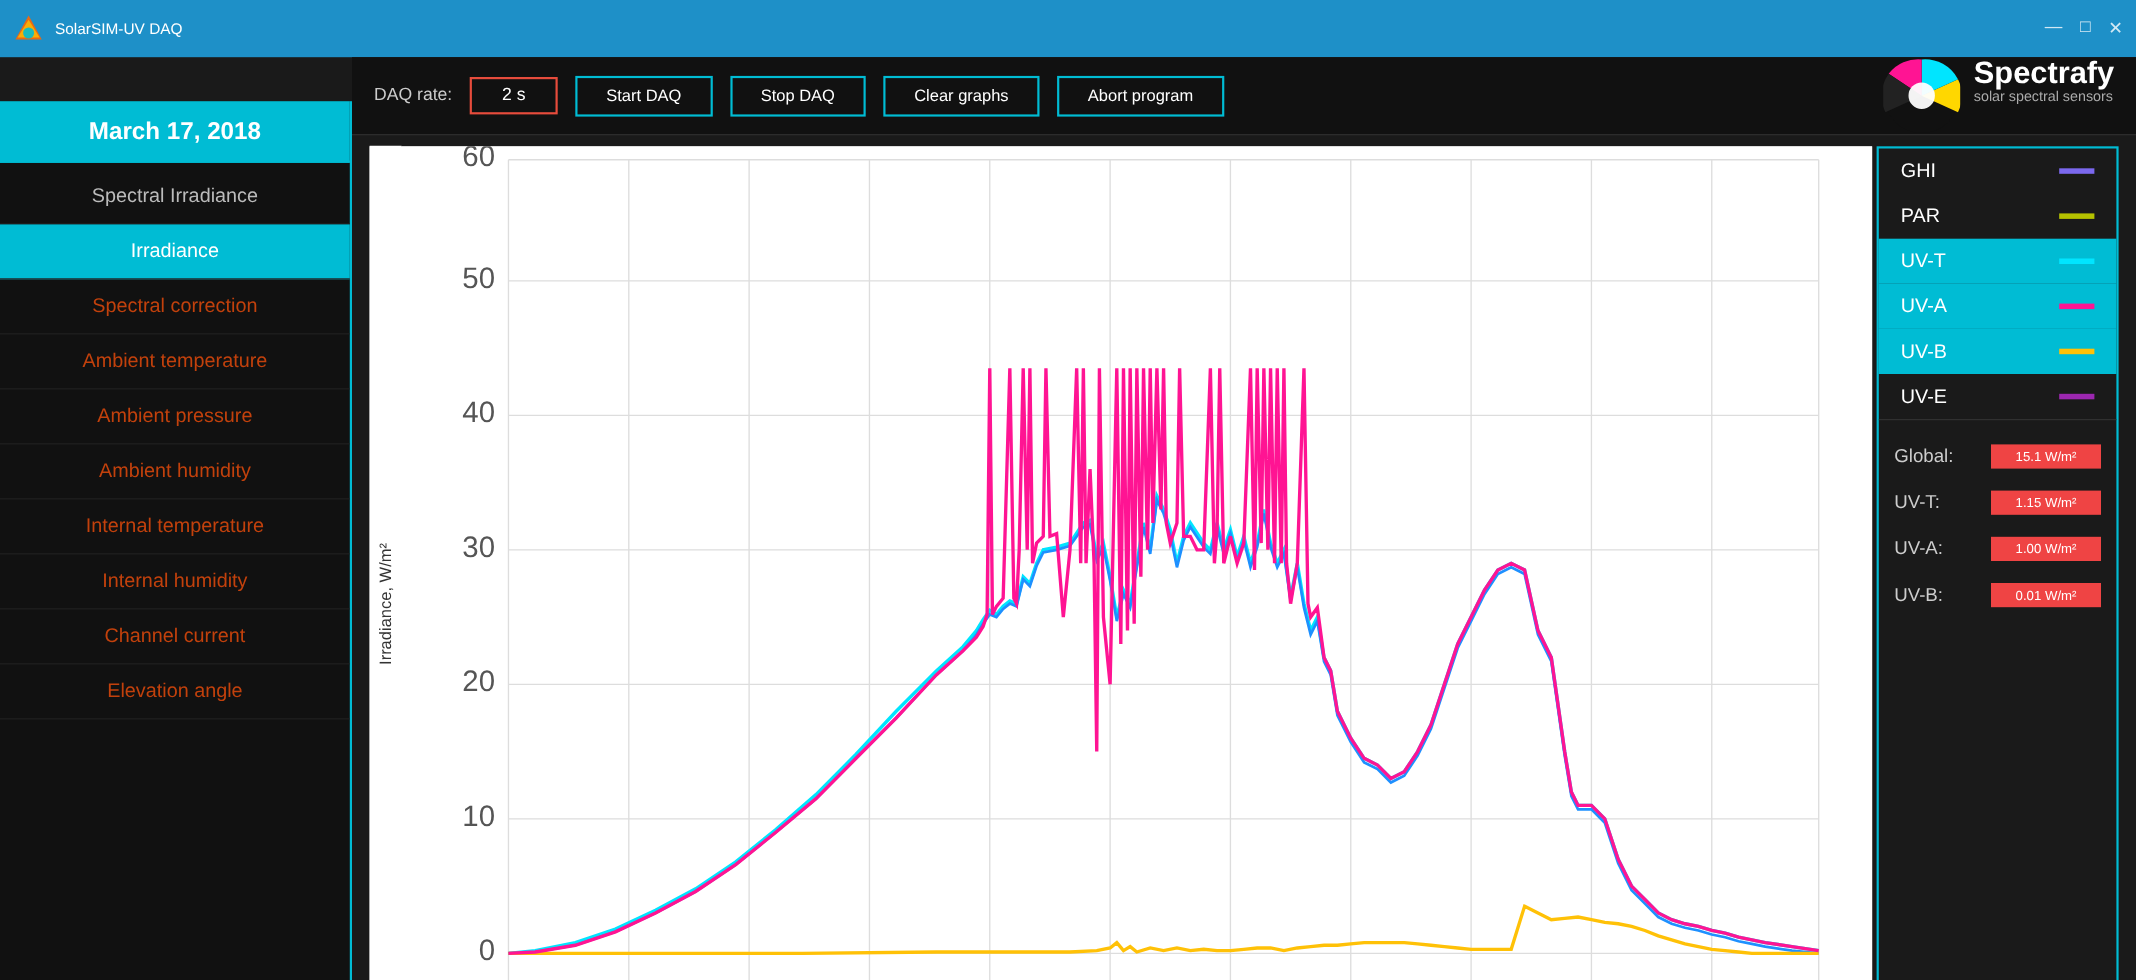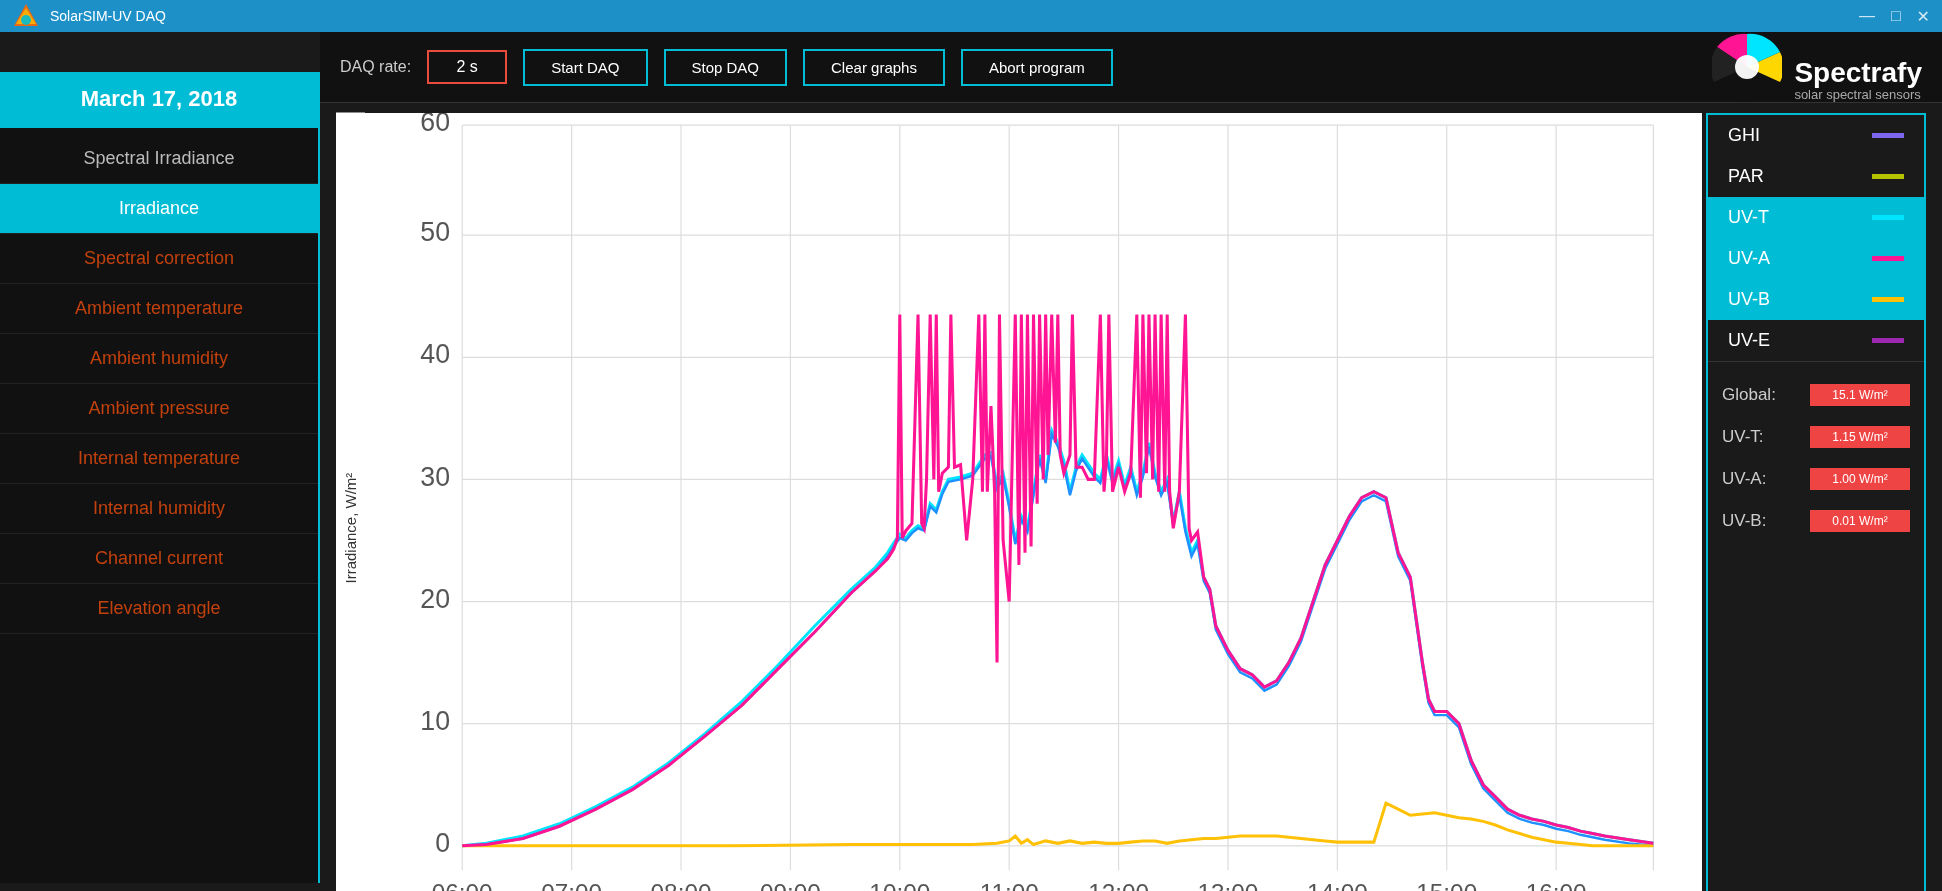--- a/index.html
+++ b/index.html
@@ -6,21 +6,21 @@
     body {
       width: 1942px;
       height: 891px;
       background: #1a1a1a;
       font-family: 'Segoe UI', Arial, sans-serif;
       overflow: hidden;
       color: white;
     }
     .titlebar {
       background: #1e90c8;
-      height: 32px;
+      height: 52px;
       display: flex;
       align-items: center;
       padding: 0 12px;
       justify-content: space-between;
     }
     .titlebar-left {
       display: flex;
       align-items: center;
       gap: 10px;
     }
@@ -131,21 +131,21 @@
       white-space: nowrap;
     }
     .logo-area {
       margin-left: auto;
       display: flex;
       align-items: center;
       gap: 12px;
     }
     .logo-badge {
       display: flex;
-      align-items: flex-end;
+      align-items: flex-start;
       gap: 12px;
     }
     .logo-icon {
       width: 70px;
       height: 70px;
     }
     .logo-text-area {
       text-align: left;
     }
     .logo-text-main {
@@ -254,22 +254,22 @@
   <div class="sidebar">
     <div class="date-time-box">
       <div class="date-text">March 17, 2018</div>
     </div>
     <div class="sidebar-nav">
 
     <div class="sidebar-item">Spectral Irradiance</div>
         <div class="sidebar-item active">Irradiance</div>
         <div class="sidebar-item dim">Spectral correction</div>
         <div class="sidebar-item dim">Ambient temperature</div>
+        <div class="sidebar-item dim">Ambient pressure</div>
         <div class="sidebar-item dim">Ambient humidity</div>
-        <div class="sidebar-item dim">Ambient pressure</div>
         <div class="sidebar-item dim">Internal temperature</div>
         <div class="sidebar-item dim">Internal humidity</div>
         <div class="sidebar-item dim">Channel current</div>
         <div class="sidebar-item dim">Elevation angle</div>
       </div>
   </div>
 
   <div class="content-area">
 
     <div class="toolbar">

